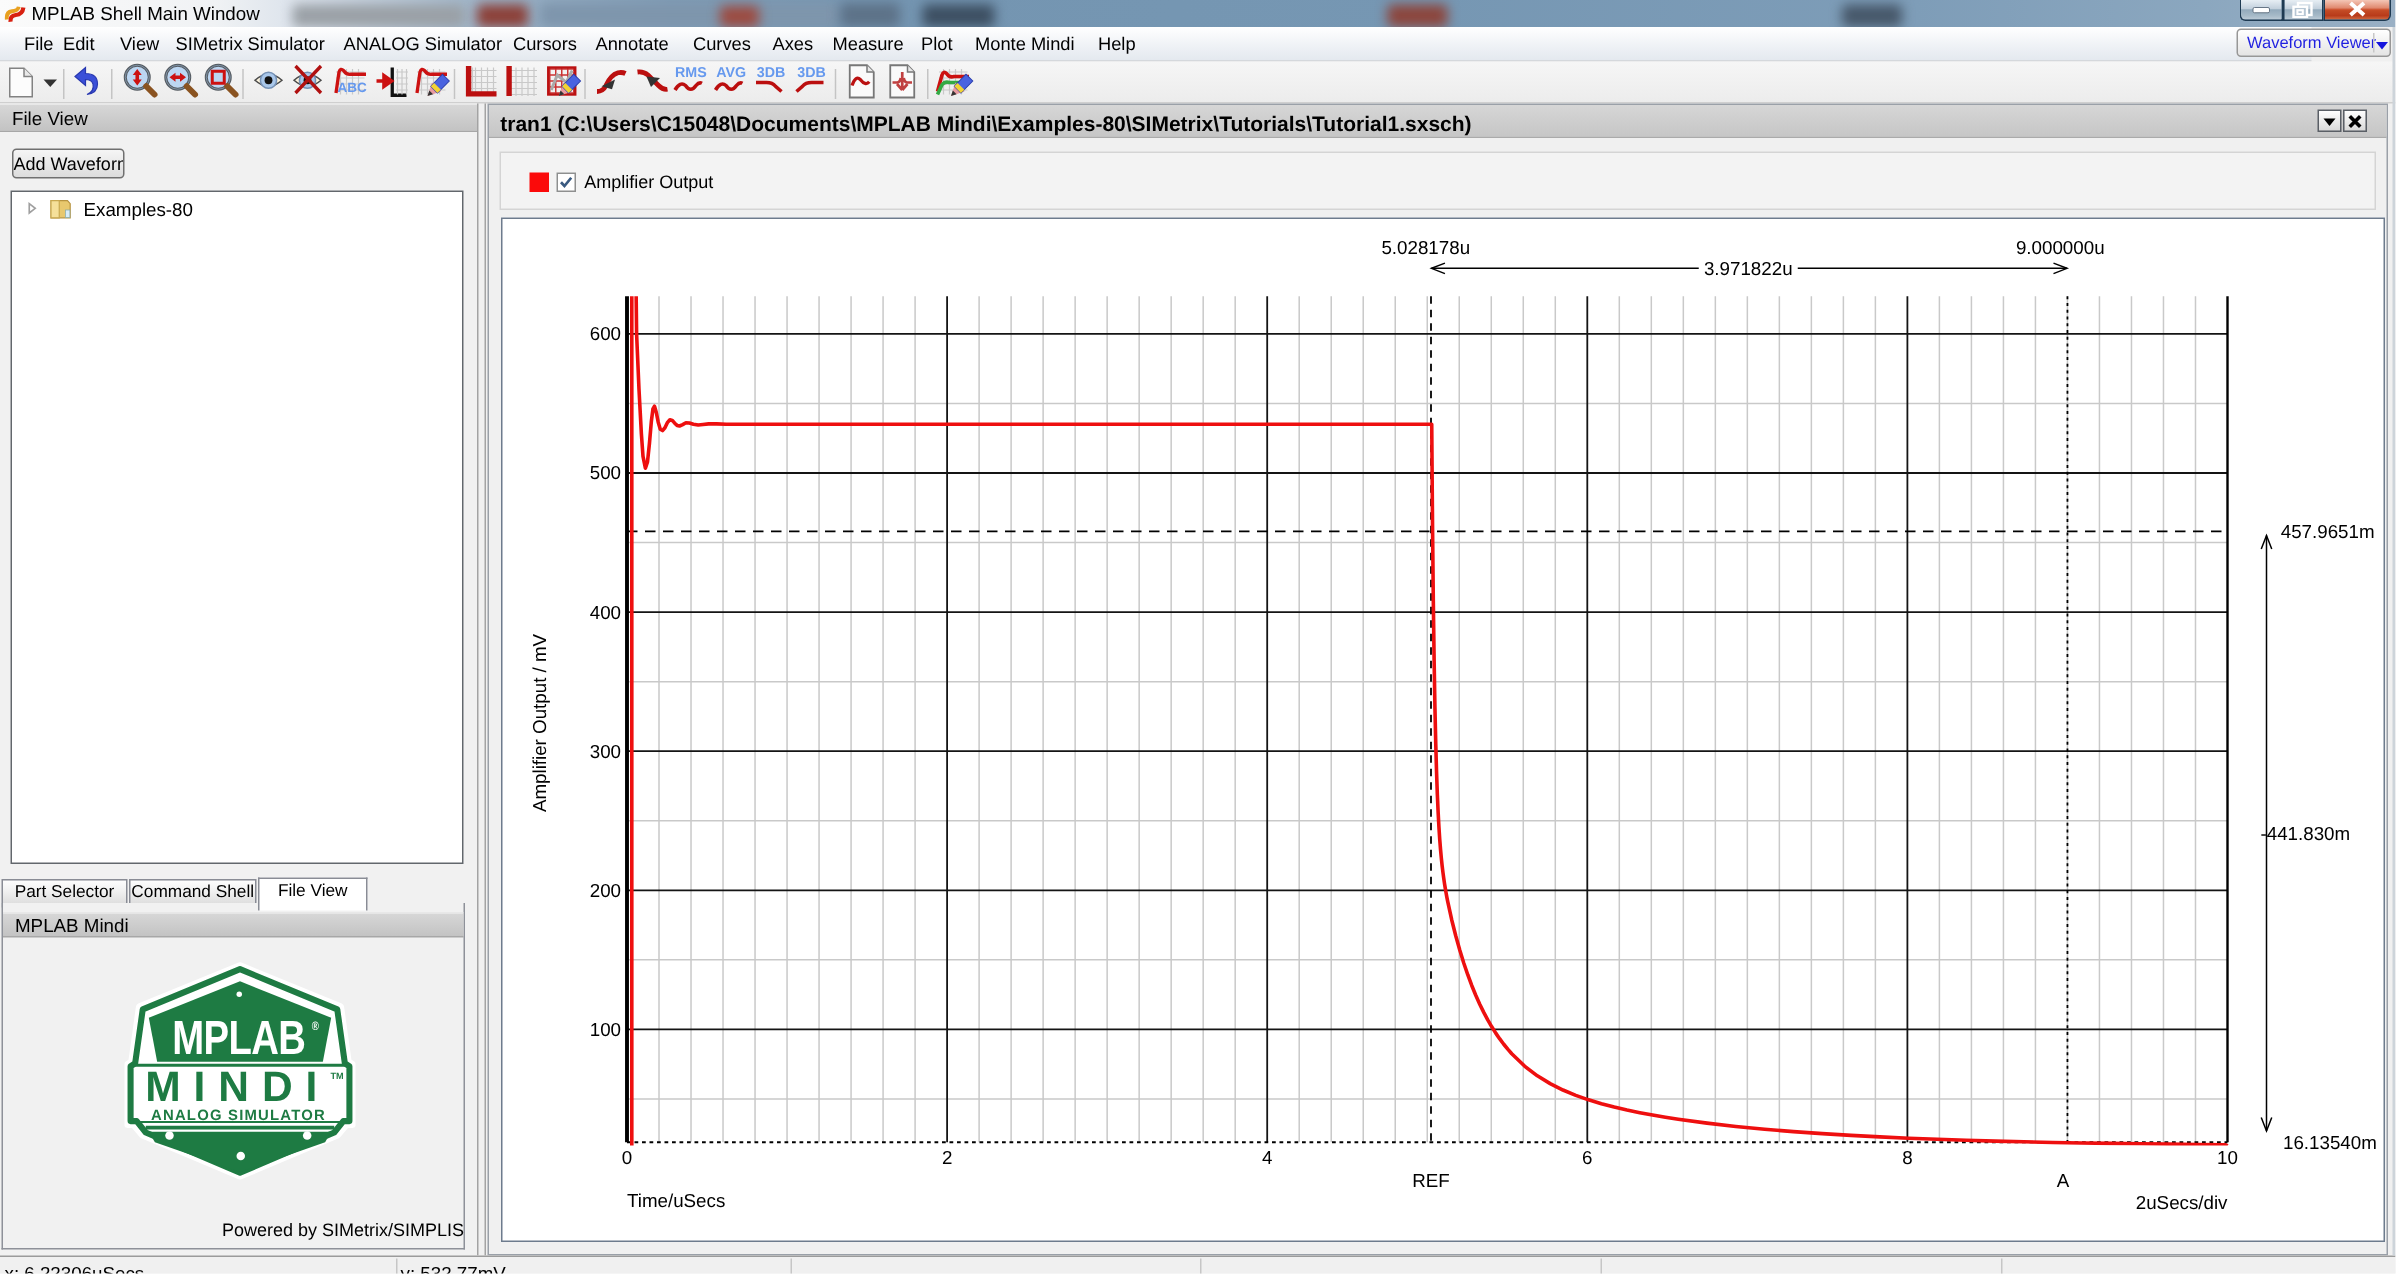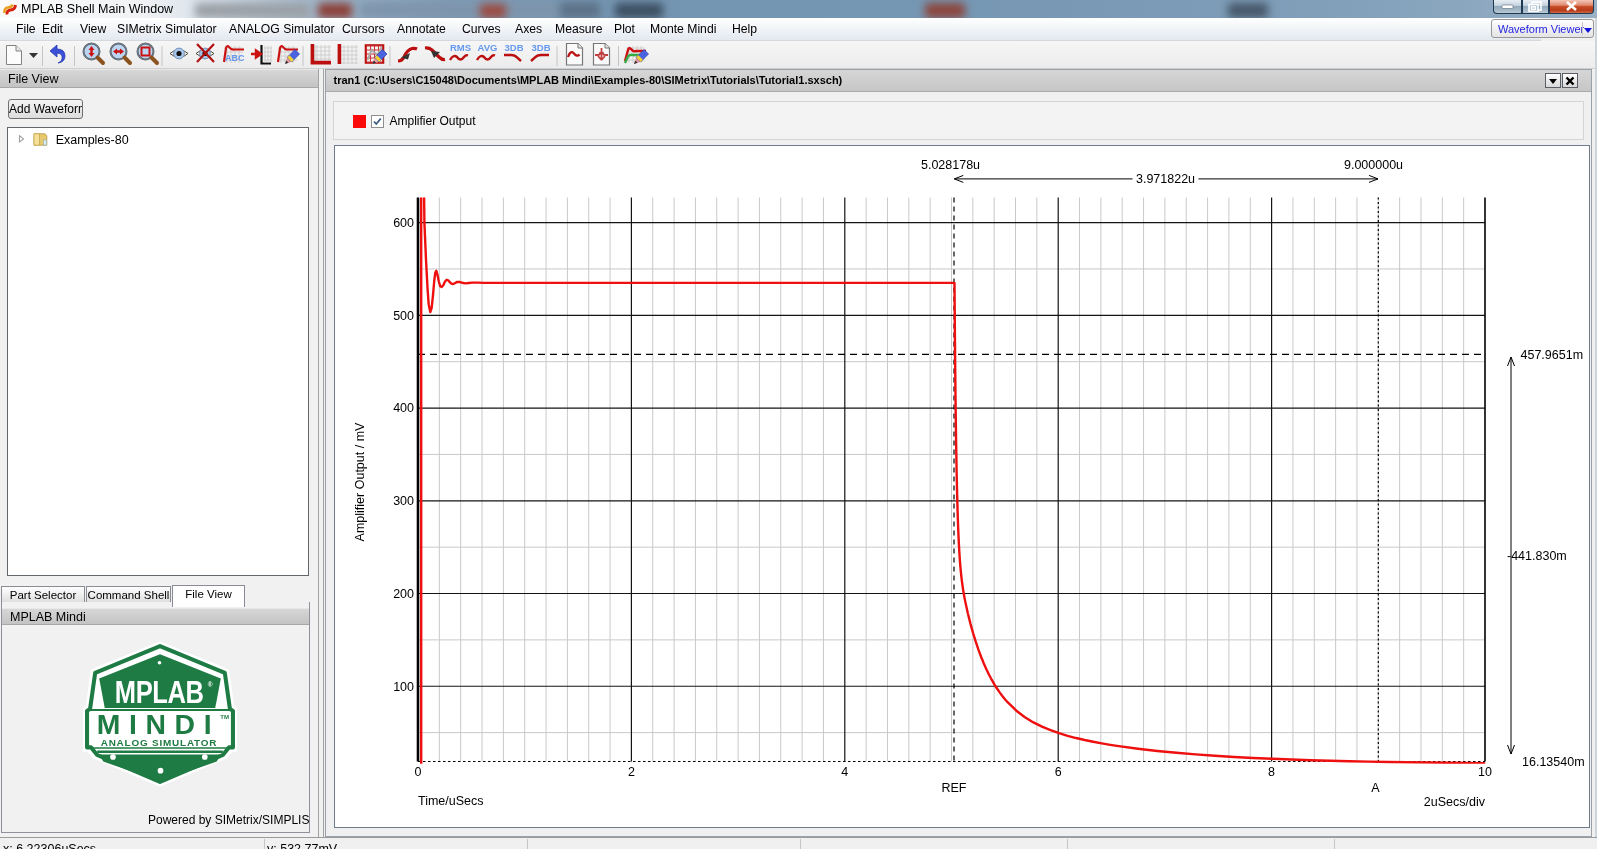--- a/index.html
+++ b/index.html
@@ -55,21 +55,21 @@
 #powered { position:absolute; left:146px; top:211px; font-size:12px; white-space:nowrap;text-align:center; }
 
 
 #split1 { position:absolute; left:318px; top:69px; width:1px; height:768px; background:#a3a3a3; }
 #split2 { position:absolute; left:323px; top:69px; width:1px; height:768px; background:#a3a3a3; }
 
 
 #child { position:absolute; left:324.5px; top:69px; width:1267px; height:767.5px; border:1px solid #9aa0a8; background:#f0f0f0; }
 #ctitle { position:absolute; left:0; top:0; width:100%; height:21.5px; background:linear-gradient(#d6d6d6,#c6c6c6);
   border-bottom:1px solid #aaa; }
-#ctitle b { position:absolute; left:8px; top:3.5px; font-size:11px; font-weight:bold; }
+#ctitle b { position:absolute; left:8px; top:3.5px; font-size:14px; font-weight:bold; }
 .cbtn { position:absolute; top:2.5px; width:15.5px; height:15.5px; border:1px solid #5a5f66; background:linear-gradient(#fefefe,#d9d9d9); }
 #legend { position:absolute; left:7.5px; top:31px; width:1251px; height:38.5px; border:1px solid #d4d4d4; background:#f3f3f3; }
 #swatch { position:absolute; left:18.5px; top:12.5px; width:13px; height:13px; background:#fb0a0a; }
 #chk { position:absolute; left:37px; top:12.5px; width:13px; height:13px; background:#fff; border:1px solid #8e8f8f; }
 #legend span { position:absolute; left:55.5px; top:12px; font-size:12px; }
 #graphbox { position:absolute; left:8px; top:75px; width:1256.5px; height:683px; border:1px solid #6d7b8d; background:#fff; }
 
 
 #statusbar { position:absolute; left:0; top:837px; width:1597px; height:12px; background:#f0f0f0; border-top:1px solid #9b9b9b; }
 #statusbar .sep { position:absolute; top:1px; width:1px; height:11px; background:#c6c6c6; }

